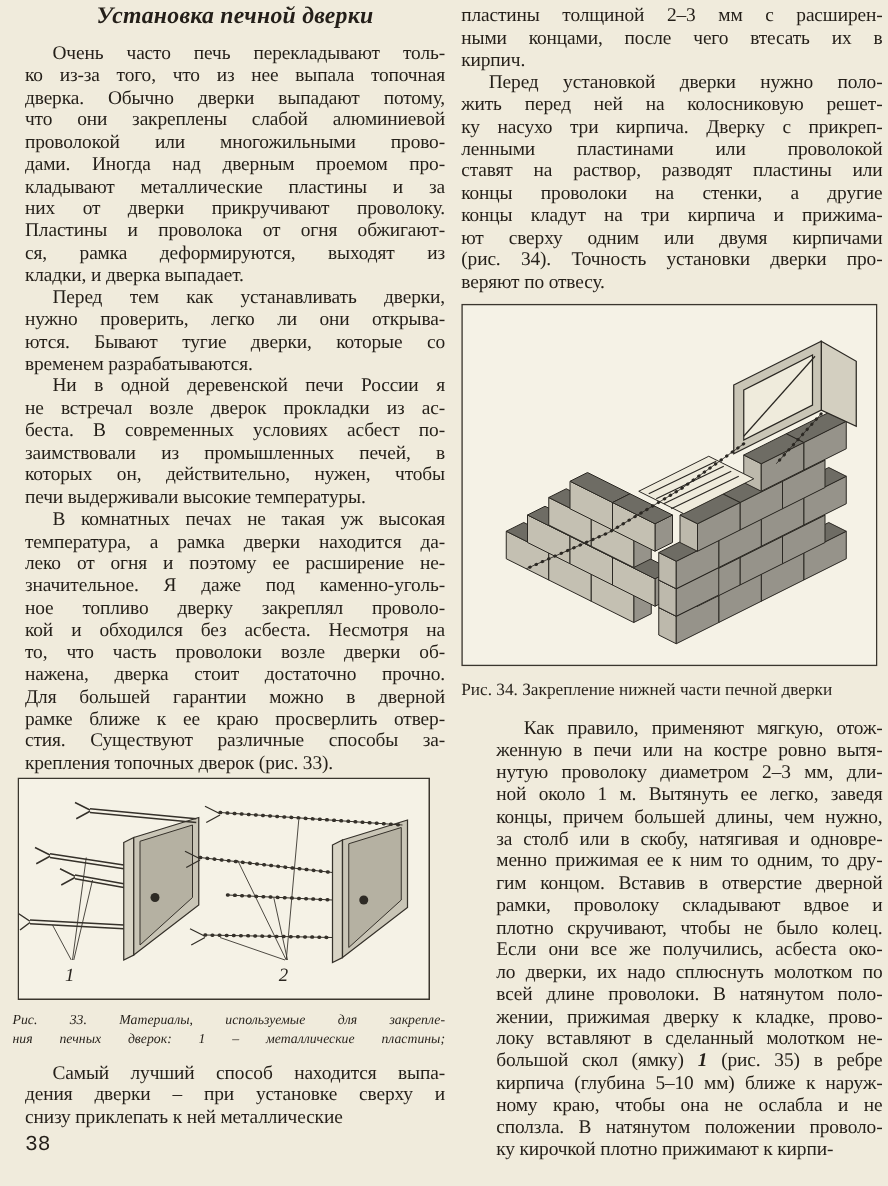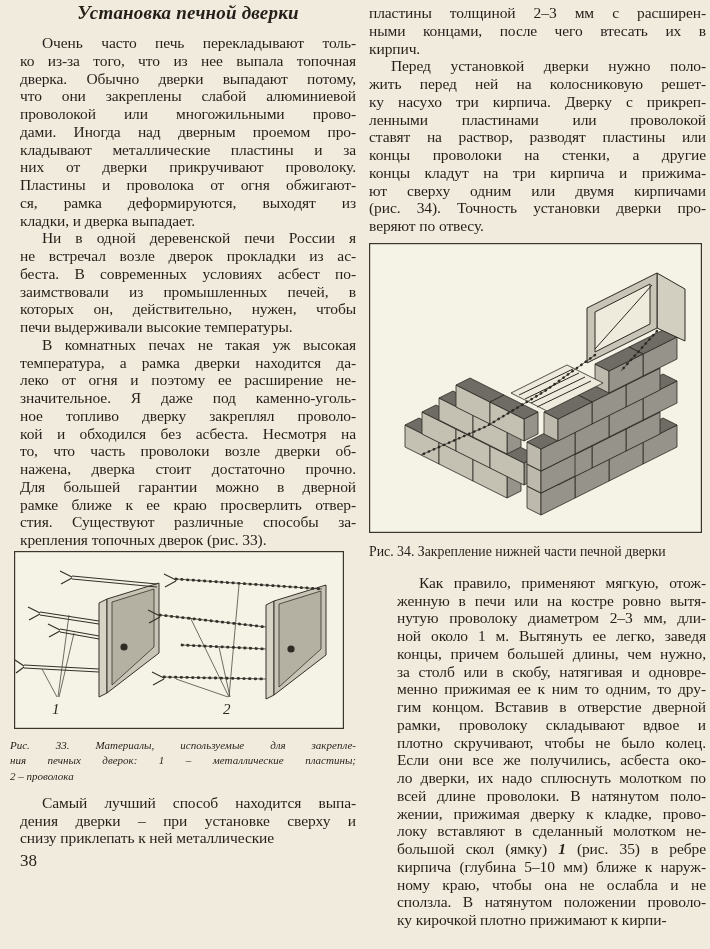--- a/index.html
+++ b/index.html
@@ -61,20 +61,21 @@
     font-size:13.8px;
     line-height:16px;
   }
   .p-bottom{margin-top:10px;}
   .p8-wrap{margin-top:14px;margin-left:28px;}
   .fig34{margin-top:8px;}
   .pagenum{
     margin-top:4px;
     font-size:17px;
     height:20px;
+    font-family:Liberation Mono, monospace;
   }
   text.figlabel{
     font-family:"Liberation Serif","DejaVu Serif",serif;
     font-style:italic;
     font-size:15px;
     fill:#2b2721;
   }
 </style>
 </head>
 <body>
@@ -90,20 +91,26 @@
           <div class="line">ко из-за того, что из нее выпала топочная</div>
           <div class="line">дверка. Обычно дверки выпадают потому,</div>
           <div class="line">что они закреплены слабой алюминиевой</div>
           <div class="line">проволокой или многожильными прово-</div>
           <div class="line">дами. Иногда над дверным проемом про-</div>
           <div class="line">кладывают металлические пластины и за</div>
           <div class="line">них от дверки прикручивают проволоку.</div>
           <div class="line">Пластины и проволока от огня обжигают-</div>
           <div class="line">ся, рамка деформируются, выходят из</div>
           <div class="line last">кладки, и дверка выпадает.</div>
+        </div>
+        <div class="para">
+          <div class="line first">Перед тем как устанавливать дверки,</div>
+          <div class="line">нужно проверить, легко ли они открыва-</div>
+          <div class="line">ются. Бывают тугие дверки, которые со</div>
+          <div class="line last">временем разрабатываются.</div>
         </div>
         <div class="para">
           <div class="line first">Ни в одной деревенской печи России я</div>
           <div class="line">не встречал возле дверок прокладки из ас-</div>
           <div class="line">беста. В современных условиях асбест по-</div>
           <div class="line">заимствовали из промышленных печей, в</div>
           <div class="line">которых он, действительно, нужен, чтобы</div>
           <div class="line last">печи выдерживали высокие температуры.</div>
         </div>
         <div class="para">
@@ -163,21 +170,20 @@
           <path d="M150,127 L138,121 M150,128 L139,134" stroke-width="1.1"></path>
           <path d="M225,34 L215,146 M176,66 L215,146 M205,96 L216,146 M162,128 L214,146" stroke-width="0.7"></path>
           <text class="figlabel" x="209" y="163" stroke="none">2</text>
         </g>
       </svg>
     </div>
 
     <div class="caption cap33">
         <div class="line">Рис. 33. Материалы, используемые для закрепле-</div>
         <div class="line">ния печных дверок: 1 – металлические пластины;</div>
-        <div class="line last">2 – проволока</div>
       </div>
 
     <div class="p-bottom">
         <div class="para">
           <div class="line first">Самый лучший способ находится выпа-</div>
           <div class="line">дения дверки – при установке сверху и</div>
           <div class="line last">снизу приклепать к ней металлические</div>
         </div>
       </div>
 

